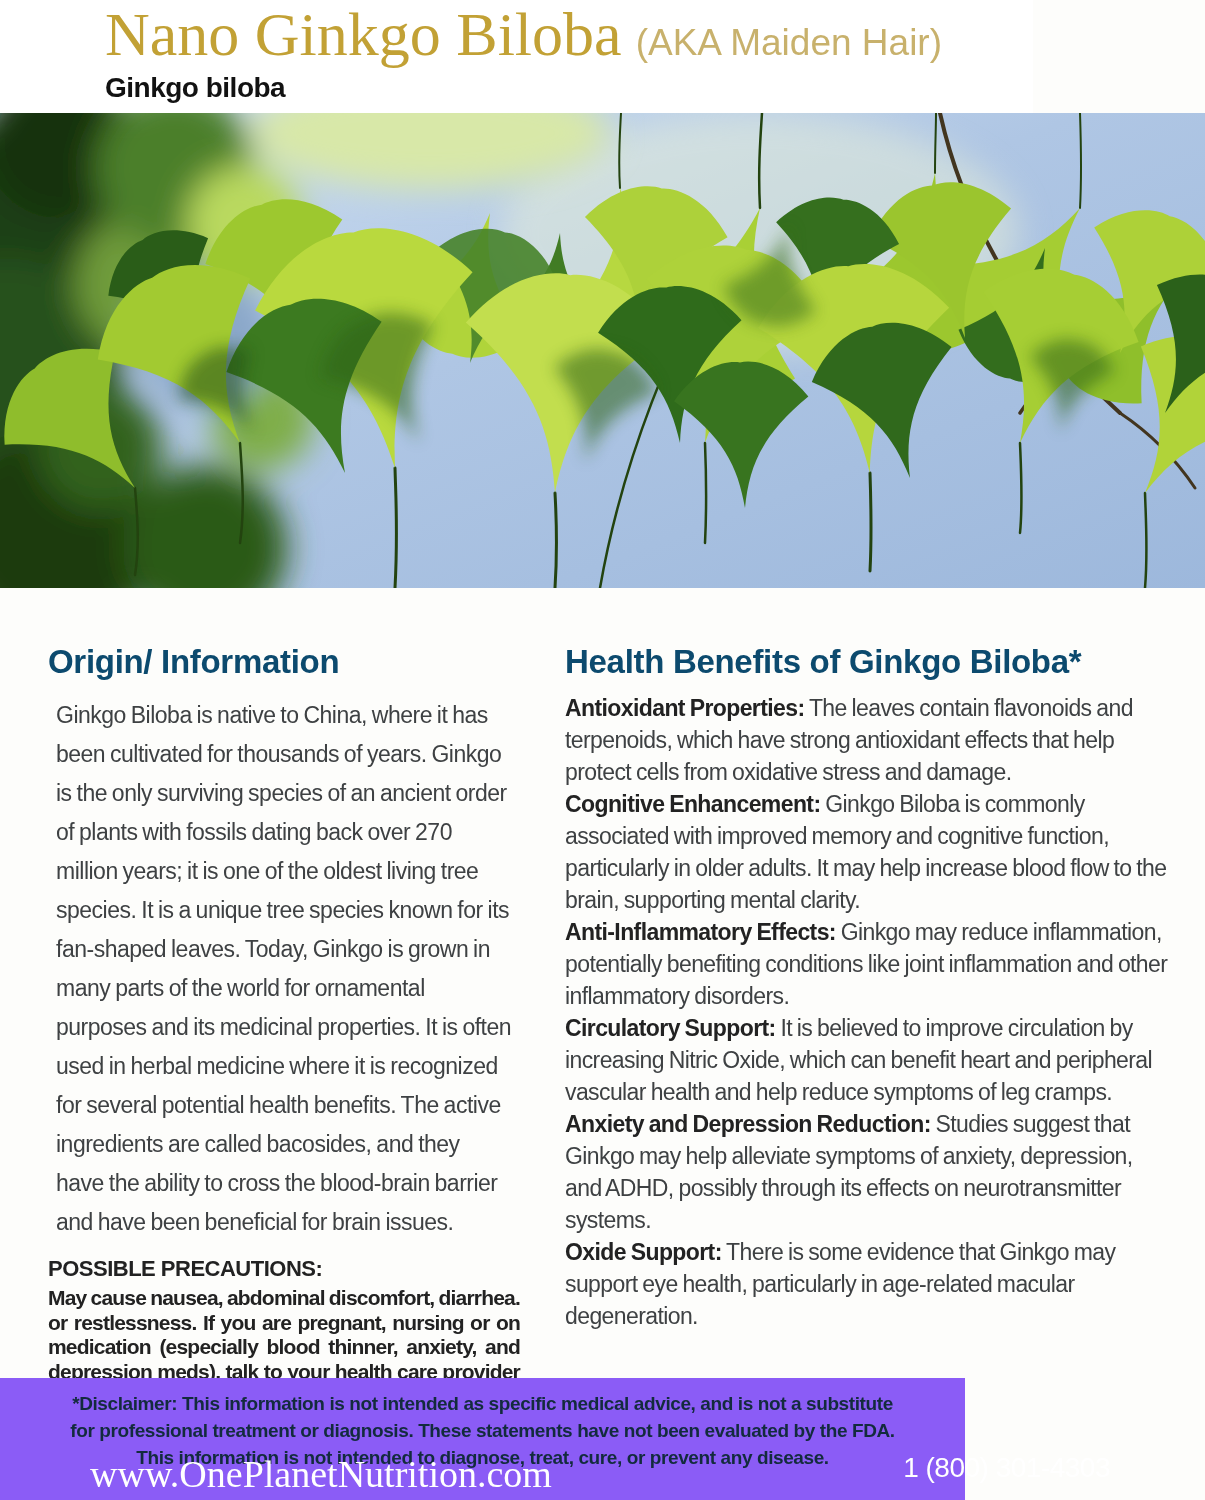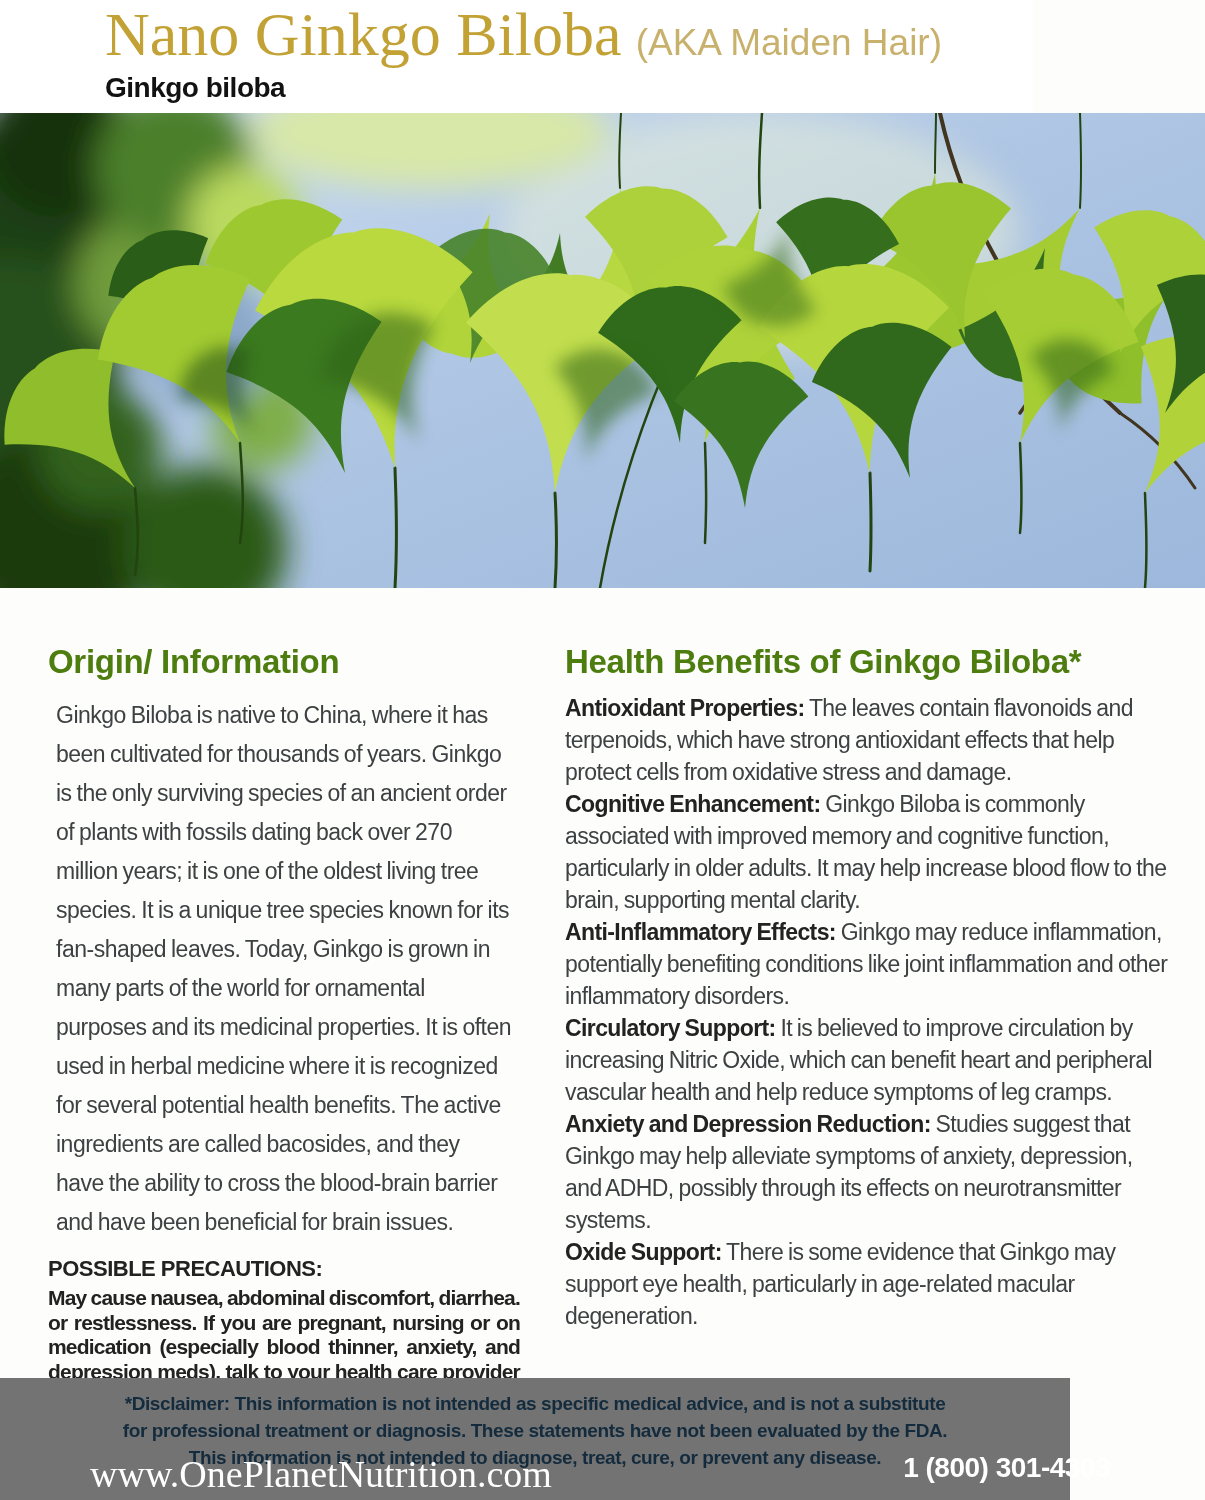--- a/index.html
+++ b/index.html
@@ -16,41 +16,41 @@
   .latin{position:absolute;top:72px;left:105px;font-size:28px;font-weight:bold;color:#121212;
          letter-spacing:-0.5px;}
 
   
   .hero{position:absolute;top:113px;left:0;width:1205px;height:475px;overflow:hidden;}
   .hero svg{display:block;}
 
   
   .col-left{position:absolute;left:48px;top:642px;width:472px;}
   .col-right{position:absolute;left:565px;top:642px;width:604px;}
-  h2.sec{margin:0 0 14px 0;font-size:33px;line-height:40px;font-weight:bold;color:#4d7c0f;
+  h2.sec{margin:0 0 14px 0;font-size:33px;line-height:40px;font-weight:bold;color:#0c4a6e;
          letter-spacing:-0.3px;}
   .body-text{margin:8px;font-size:23px;line-height:39px;color:#3E4143;letter-spacing:-0.5px;
              word-spacing:-1px;}
   .prec-head{margin:14px 0 4px 0;font-size:22px;line-height:26px;font-weight:bold;color:#222;
              letter-spacing:-0.5px;}
   .prec-body{margin:0;font-size:21px;line-height:24.5px;font-weight:bold;color:#222;
              text-align:justify;letter-spacing:-0.8px;word-spacing:-1px;}
   .col-right h2.sec{margin-bottom:10px;}
   .benefit{margin:0;font-size:23px;line-height:32px;color:#3E4143;letter-spacing:-0.6px;
            word-spacing:-1px;}
   .benefit b{color:#222;letter-spacing:-0.6px;}
 
   
-  .footer{position:absolute;left:0;bottom:0;width:1070px;height:122px;background:#737373;}
+  .footer{position:absolute;left:0;bottom:0;width:965px;height:122px;background:#8b5cf6;}
   .disc{padding-top:12px;text-align:center;color:#132B3D;font-weight:bold;font-size:19px;
         line-height:27px;letter-spacing:-0.4px;}
   .frow{position:absolute;left:0;bottom:4px;width:1205px;display:flex;
         justify-content:space-between;align-items:flex-start;}
   .site{margin-left:90px;font-family:"Liberation Serif",serif;font-size:38px;color:#ffffff;}
-  .phone{margin-right:95px;font-size:28px;font-weight:bold;color:#ffffff;letter-spacing:-0.5px;}
+  .phone{margin-right:95px;font-size:28px;font-weight:normal;color:#ffffff;letter-spacing:-0.5px;}
 </style>
 </head>
 <body>
 
 <div class="page">
 
   <div class="header">
     <div class="title-row">
       <span class="main-title">Nano Ginkgo Biloba</span><span class="aka">(AKA Maiden Hair)</span>
     </div>

